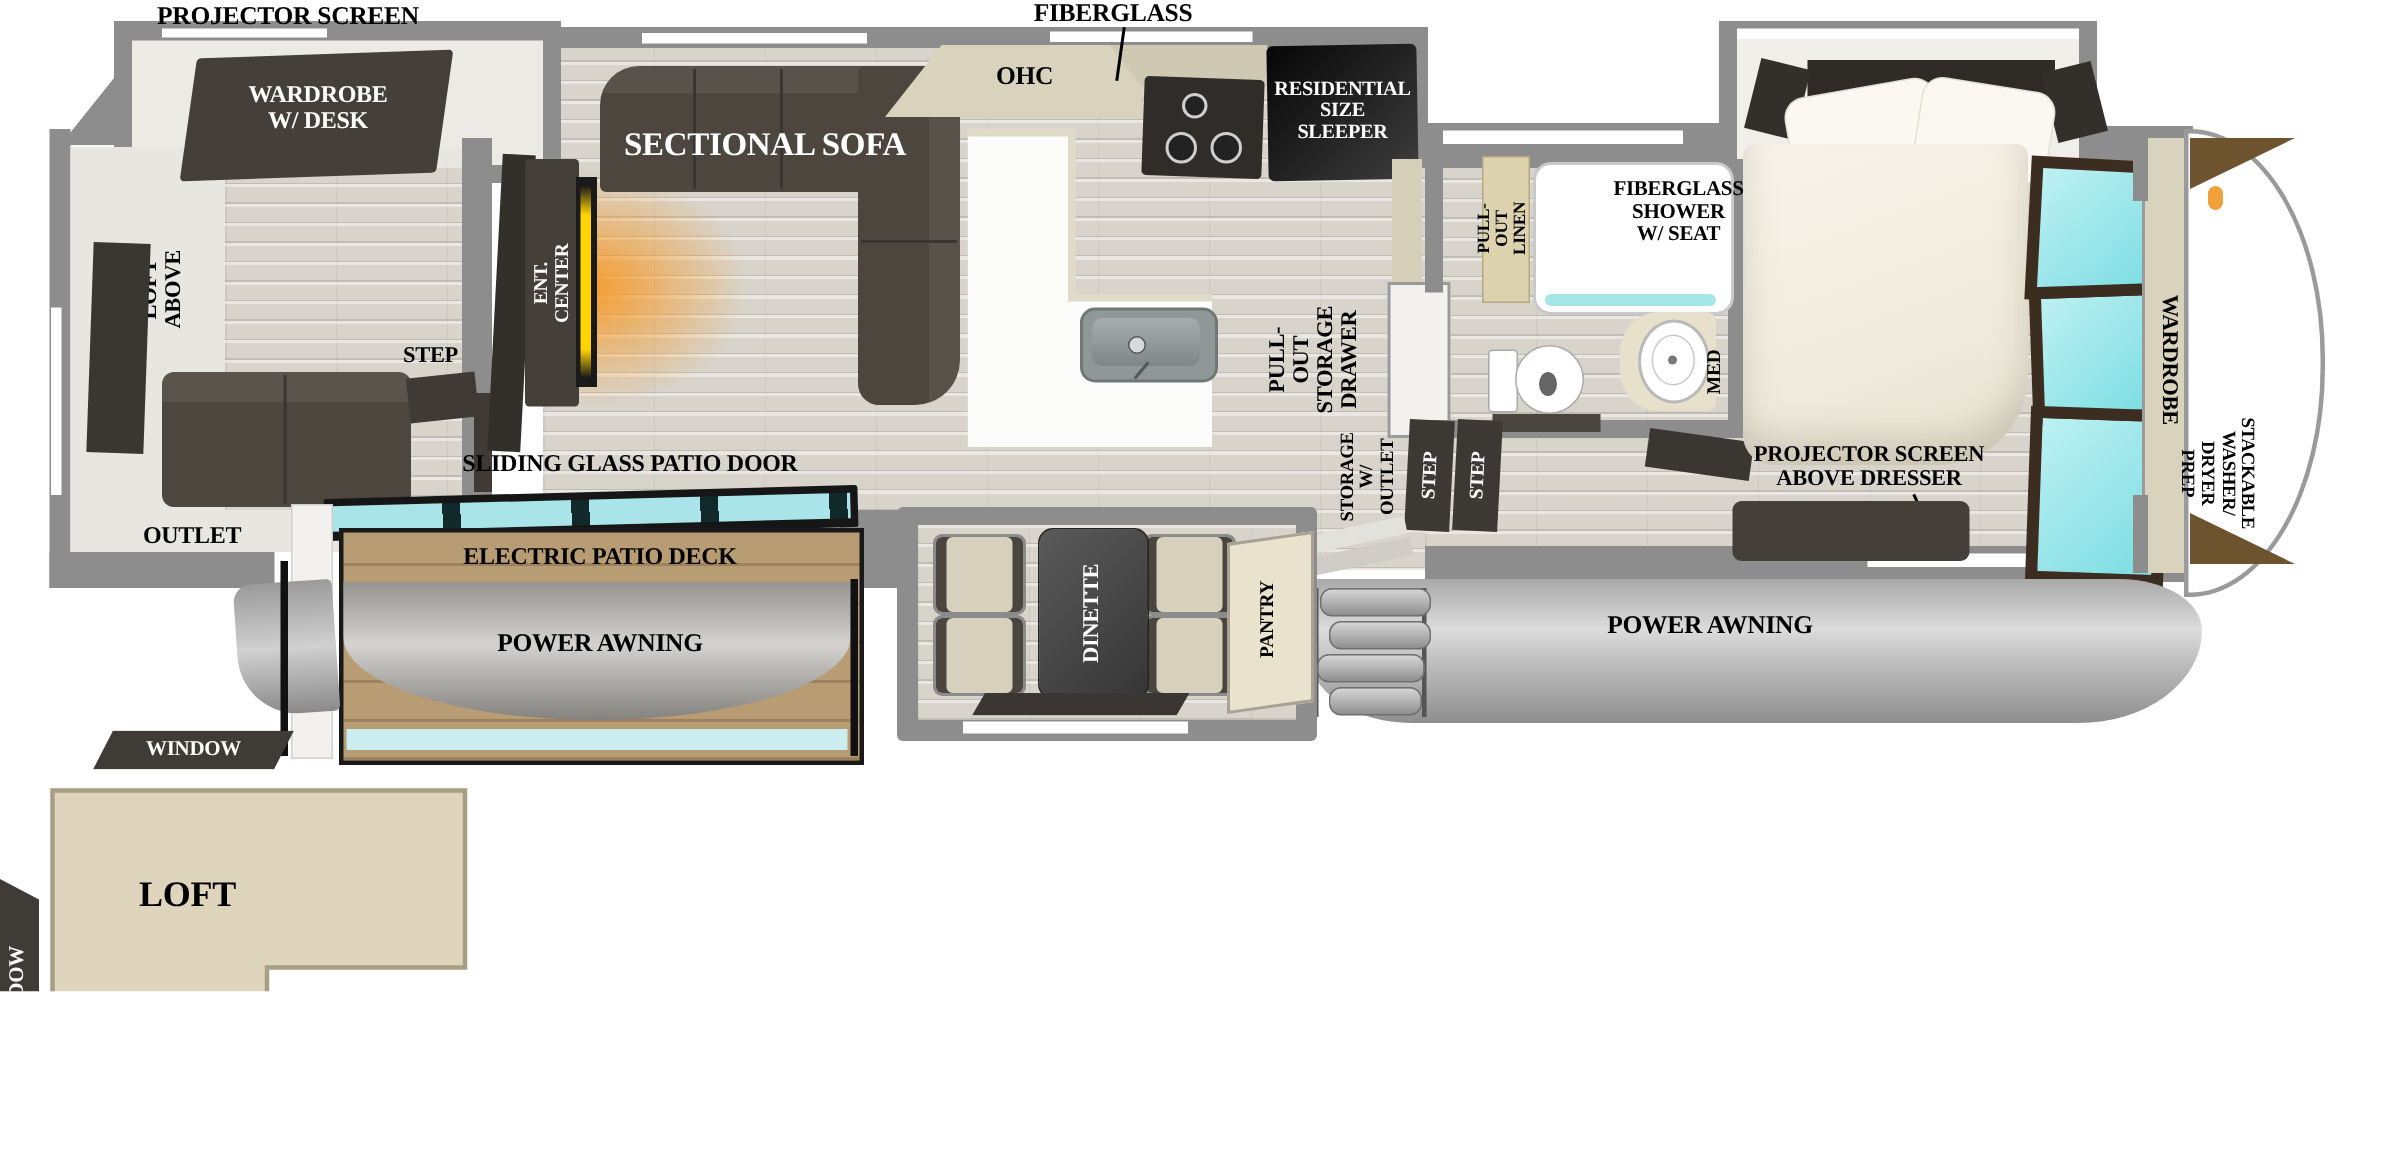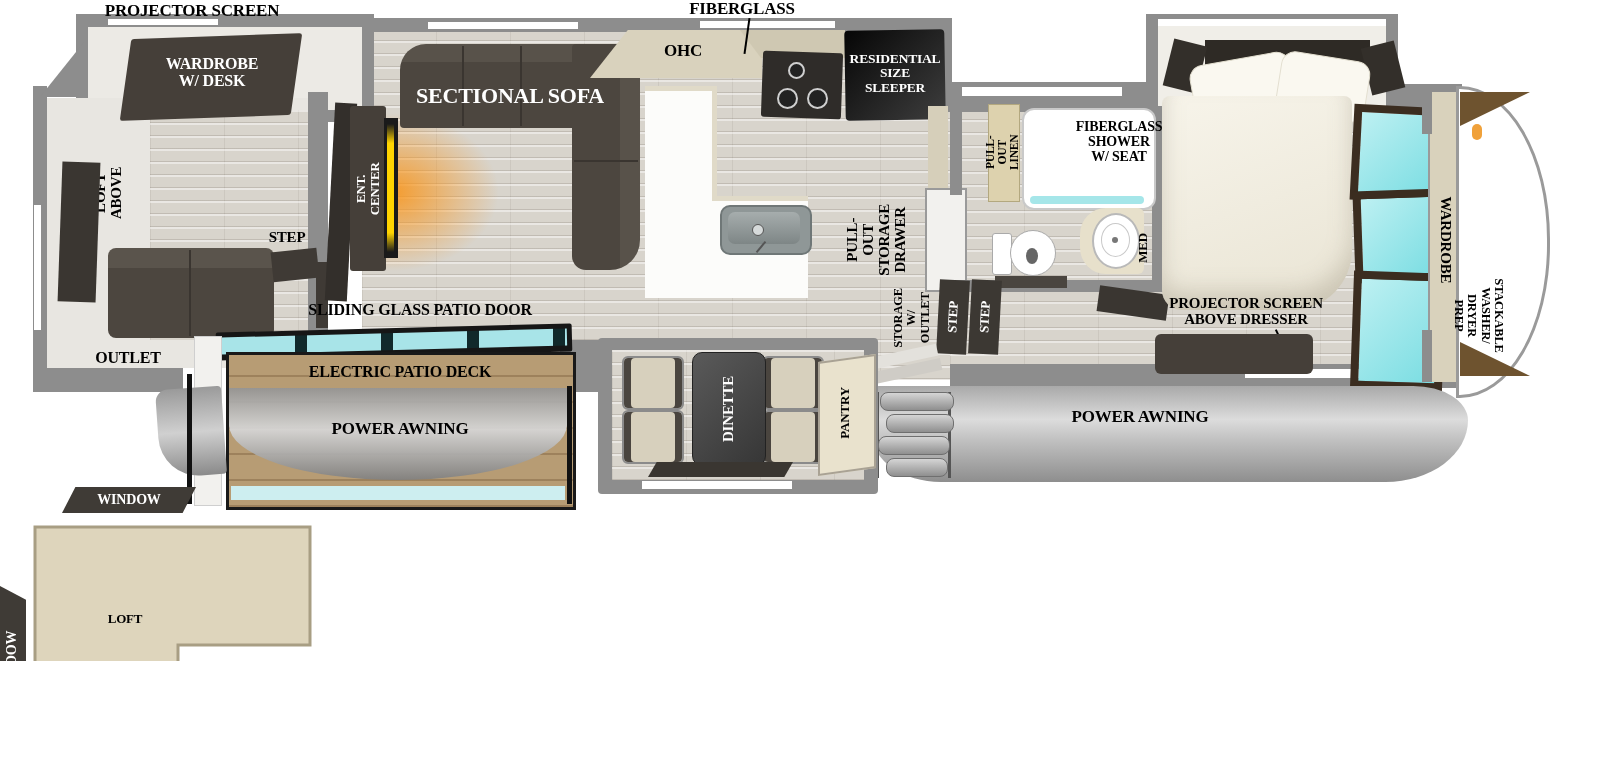--- a/index.html
+++ b/index.html
@@ -247,19 +247,19 @@
   <div class="vl" style="left:62px;top:487px;width:134px;height:26px;background:#3f3b36;clip-path:polygon(10% 0,100% 0,90% 100%,0 100%);">
       <span style="font-size:14px;color:#fff;transform:none;">WINDOW</span>
     </div>
   <div class="vl w" style="left:0px;top:586px;width:26px;height:152px;background:#3f3b36;clip-path:polygon(0 0,100% 9%,100% 100%,0 91%);">
       <span style="font-size:14px;">WINDOW</span>
     </div>
 
   <svg class="ab" style="left:33px;top:525px;" width="280" height="258" viewBox="0 0 280 258">
     <polygon points="2,2 277,2 277,120 145,120 145,256 2,256" fill="#ded5bc" stroke="#a89e83" stroke-width="3"></polygon>
   </svg>
-  <div class="lb" style="left:85px;top:612px;width:80px;font-size:13px;">LOFT</div>
+  <div class="lb" style="left:85px;top:585px;width:80px;font-size:24px;">LOFT</div>
   <div class="ab" style="left:170px;top:666px;width:17px;height:94px;background:repeating-linear-gradient(to bottom,#3a3a3a 0 4px,#8d8d8d 4px 16px);border:2px solid #2c2c2c;"></div>
   <div class="vl" style="left:186px;top:642px;width:28px;height:126px;">
       <span style="font-size:15px;">LADDER</span>
     </div>
 
 </div>
 
 </body></html>

